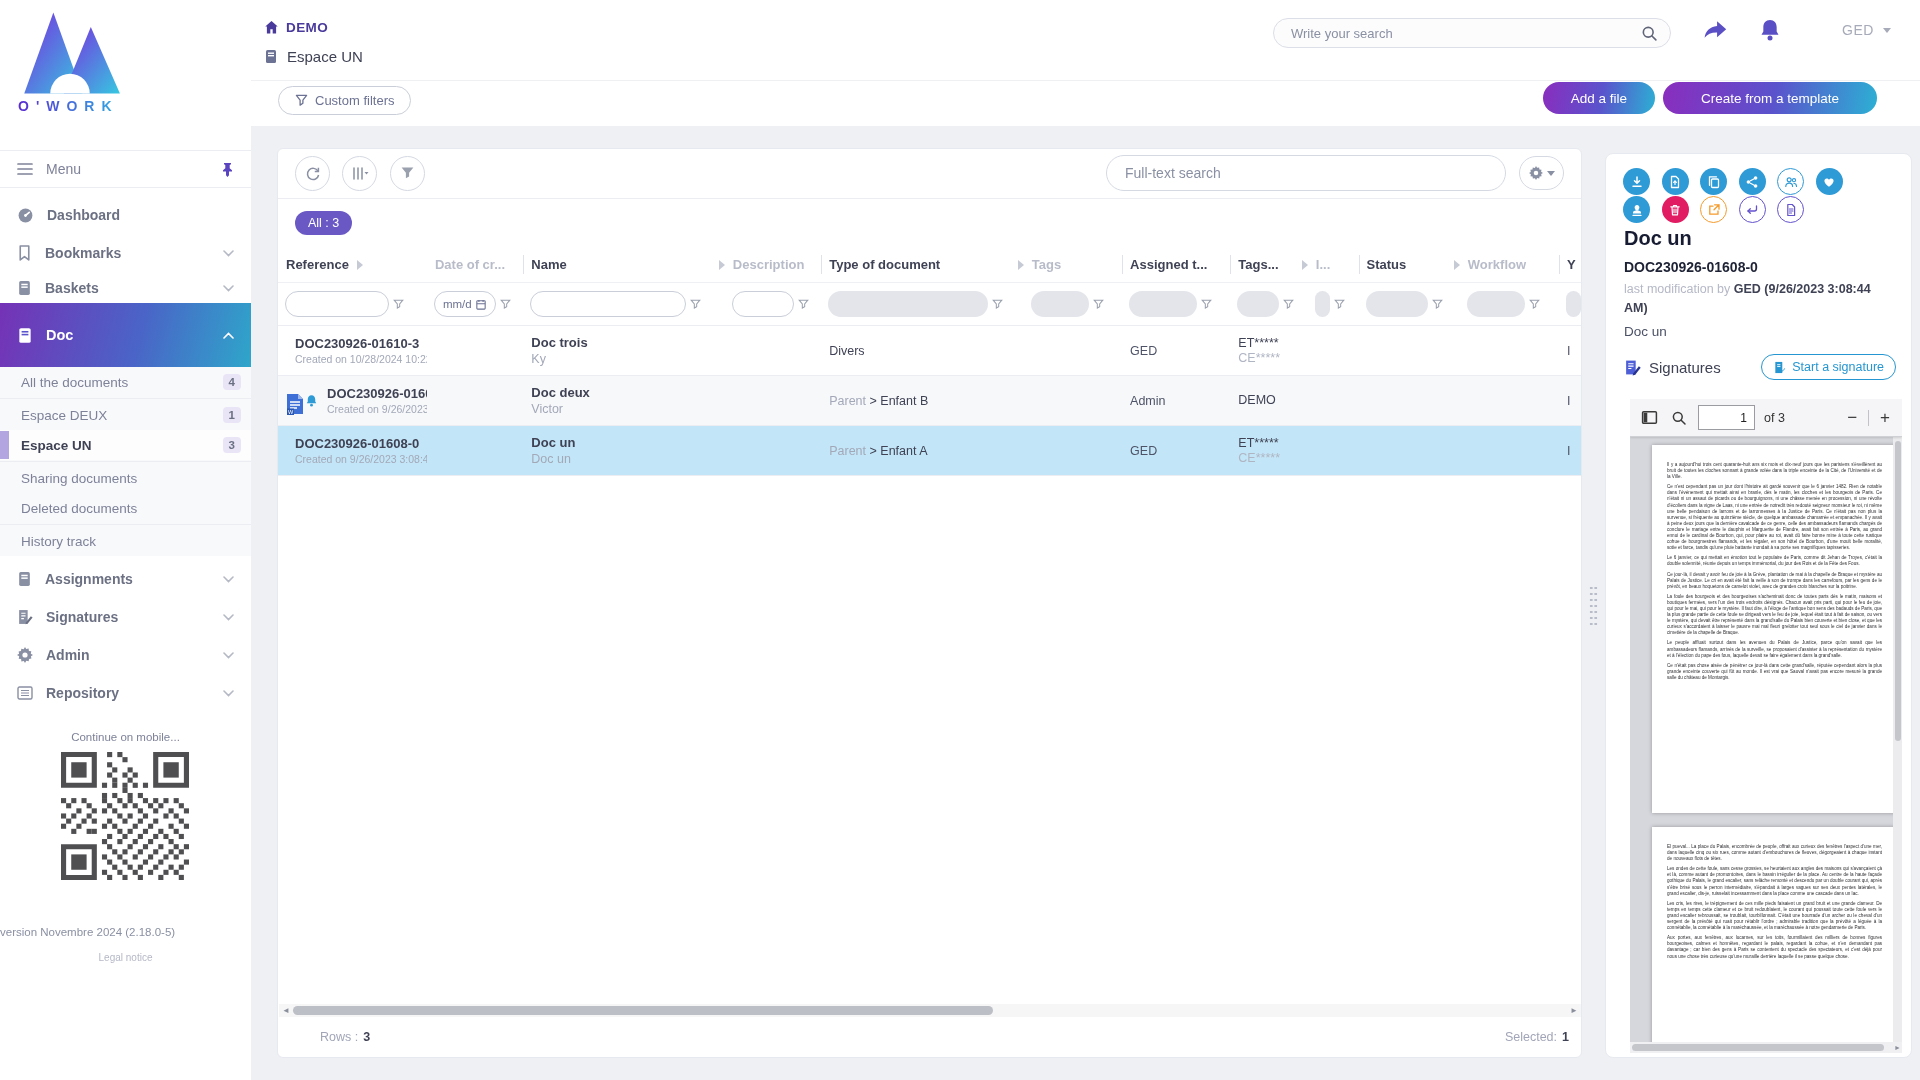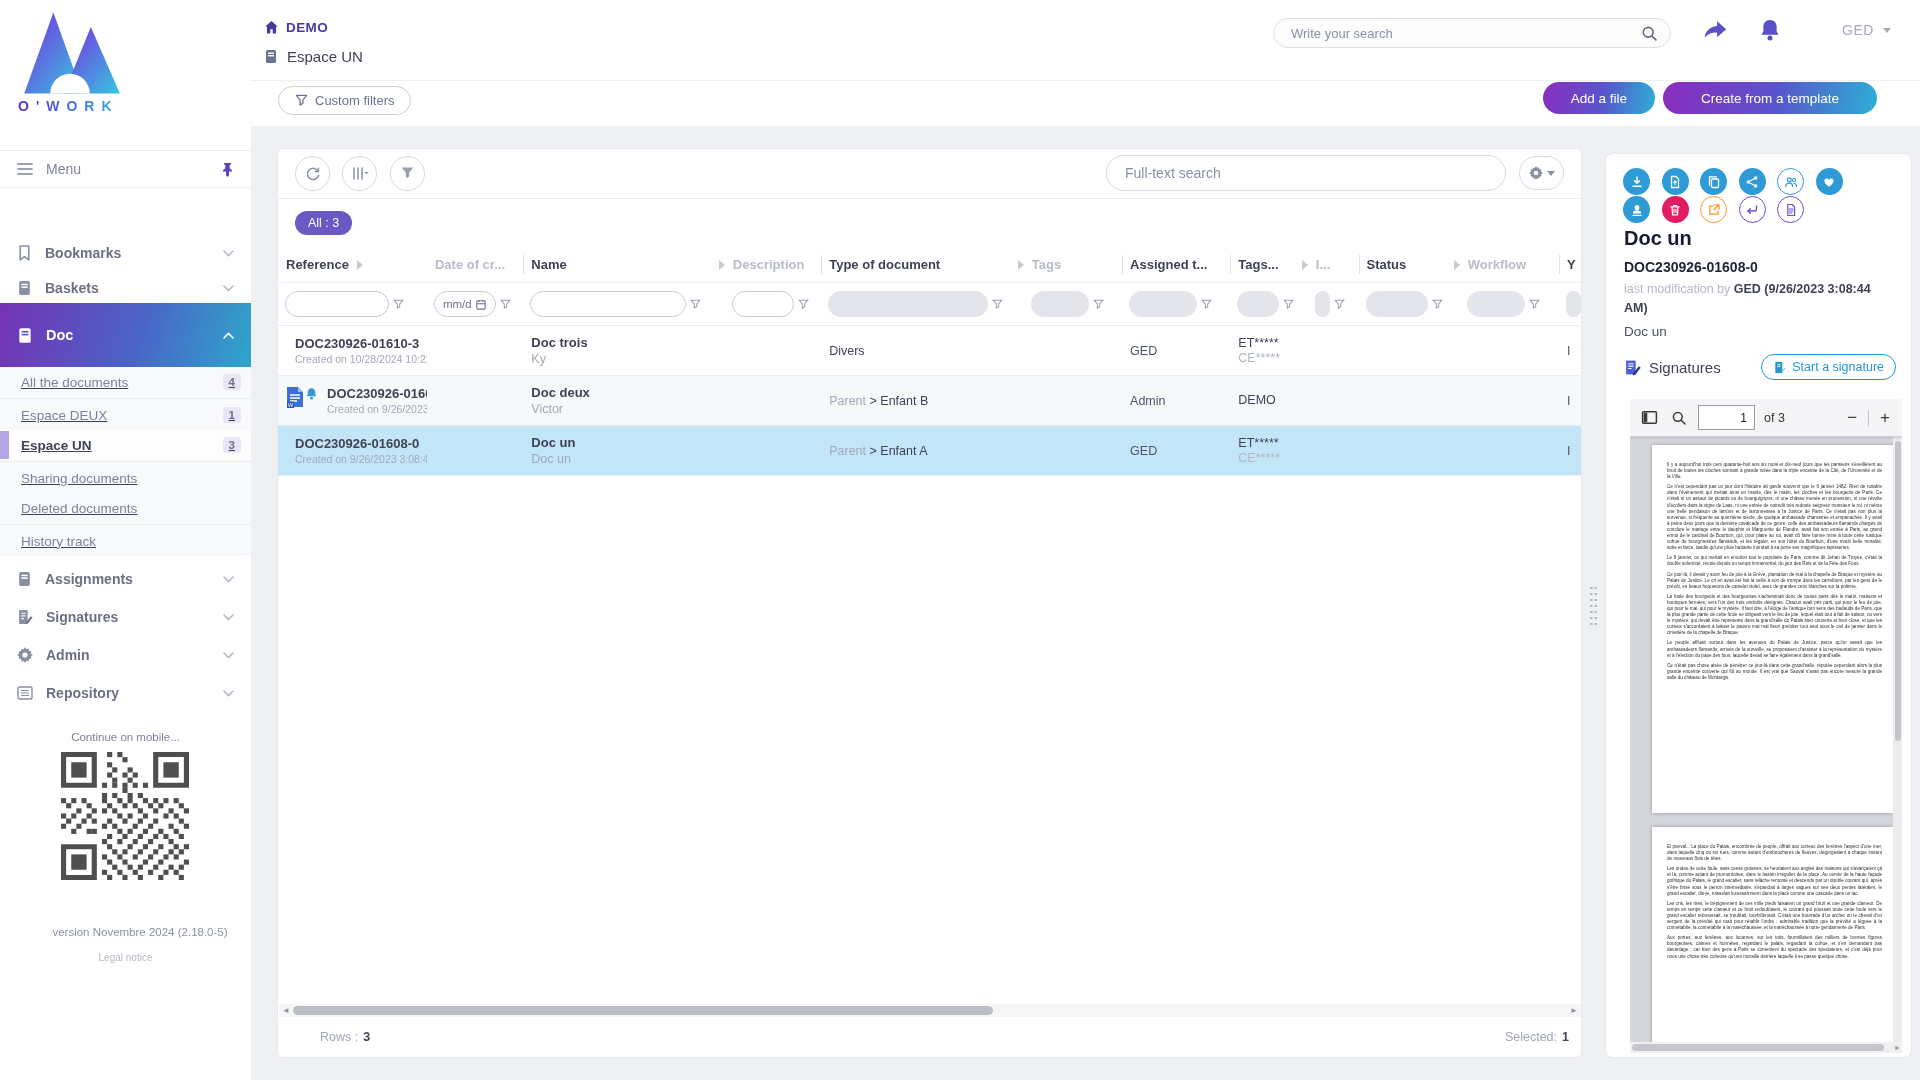--- a/index.html
+++ b/index.html
@@ -26,29 +26,29 @@
 
 .sidebar { position:absolute; left:0; top:0; width:251px; height:1080px; background:#fff; z-index:3; }
 .logo-wrap { position:absolute; left:18px; top:12px; width:110px; }
 .wordmark { margin-top:2px; font-size:14px; font-weight:bold; letter-spacing:7px; background:linear-gradient(90deg,#5b2bd0,#2cb6e4); -webkit-background-clip:text; background-clip:text; color:transparent; }
 .menu-row { position:absolute; left:0; top:150px; width:251px; height:38px; border-top:1px solid #ebedf3; border-bottom:1px solid #ebedf3; display:flex; align-items:center; gap:13px; padding:0 17px; color:#7e8299; font-size:14px; cursor:pointer; }
 .menu-row .pin { margin-left:auto; }
 .nav-item { position:absolute; left:0; width:251px; height:38px; display:flex; align-items:center; gap:13px; padding:0 17px; color:#6b7083; font-size:14px; font-weight:bold; cursor:pointer; }
 .nav-item .chev { margin-left:auto; }
 .doc-active { position:absolute; left:0; top:303px; width:251px; height:64px; background:linear-gradient(105deg,#7532b6 0%,#4a64c7 55%,#2ea6ca 100%); display:flex; align-items:center; gap:13px; padding:0 17px; color:#fff; font-size:14.5px; font-weight:bold; cursor:pointer; }
 .doc-active .chev { margin-left:auto; }
-.sublist { position:absolute; left:0; top:367px; width:251px; background:#f8f9fb;text-decoration:underline; }
+.sublist { position:absolute; left:0; top:367px; width:251px; background:#f8f9fb; }
 .subitem { position:relative; height:30px; display:flex; align-items:center; padding:0 10px 0 21px; font-size:13.5px; color:#7e8299; cursor:pointer; }
 .subitem.active { color:#3f4254; font-weight:bold; background:#fdfdfe; }
 .subitem.active::before { content:""; position:absolute; left:0; top:1px; bottom:1px; width:9px; background:#b3a6e0; }
 .subitem .badge { margin-left:auto; background:#e9e5f7; color:#6b7083; font-size:11.5px; font-weight:bold; border-radius:4px; padding:2px 6px; }
 .subsep { height:1px; background:#ebedf3; margin:1px 0; }
 .mobile-hint { position:absolute; left:0; top:731px; width:251px; text-align:center; font-size:11.5px; color:#7e8299; }
 .qr { position:absolute; left:61px; top:752px; width:128px; height:128px; }
-.version { position:absolute; left:0; top:926px; width:280px; text-align:center; font-size:11.5px; color:#8a90a3; }
+.version { position:absolute; left:0; top:926px; width:280px; text-align:left; font-size:11.5px; color:#8a90a3; }
 .legal { position:absolute; left:0; top:952px; width:251px; text-align:center; font-size:10px; color:#b5b8c6; cursor:pointer; }
 
 
 .card { position:absolute; left:277px; top:148px; width:1305px; height:910px; background:#fff; border:1px solid #e7e9f0; border-radius:6px; overflow:hidden; }
 .card-toolbar { position:relative; height:50px; border-bottom:1px solid #ebedf3; }
 .circ { position:absolute; top:7px; width:35px; height:35px; border-radius:50%; border:1px solid #d5d9e2; background:#fff; display:flex; align-items:center; justify-content:center; cursor:pointer; }
 .ft-search { position:absolute; left:828px; top:6px; width:400px; height:36px; border:1px solid #d5d9e2; border-radius:18px; padding:0 18px; }
 .ft-search input { width:100%; height:100%; border:none; outline:none; font-size:14px; color:#5f6477; font-family:inherit; background:transparent; }
 .ft-search input::placeholder { color:#8a90a3; }
 .gear-pill { position:absolute; left:1241px; top:7px; width:45px; height:34px; border:1px solid #d5d9e2; border-radius:17px; display:flex; align-items:center; justify-content:center; gap:4px; cursor:pointer; }
@@ -68,21 +68,21 @@
 .tr { display:flex; height:50px; align-items:center; border-bottom:1px solid #ebedf3; cursor:pointer; }
 .tr.alt { background:#f7f8fa; }
 .tr.selected { background:#c2e6f7; }
 .td { padding-left:8px; overflow:hidden; white-space:nowrap; font-size:12.5px; color:#4e5367; }
 .td .ref { font-size:13px; font-weight:bold; color:#3f4254; }
 .td .created { font-size:10.5px; color:#a3a8b8; margin-top:2px; }
 .td .nm { font-size:13px; font-weight:bold; color:#3f4254; }
 .td .sub { font-size:12.5px; color:#a3a8b8; margin-top:2px; }
 .td .mutedtx { color:#a3a8b8; }
 .td .dark { color:#3f4254; }
-.refcell { display:flex; align-items:flex-start; gap:9px; }
+.refcell { display:flex; align-items:flex-end; gap:9px; }
 .comp1 { font-size:12.5px; color:#3f4254; }
 .comp2 { font-size:12.5px; color:#b0b5c3; margin-top:1px; }
 .edge { width:7px; overflow:hidden; font-size:12.5px; color:#4e5367; }
 .hscroll { position:absolute; left:1px; bottom:40px; width:1302px; height:13px; background:#f6f6f7; display:flex; align-items:center; }
 .hthumb { position:absolute; left:14px; width:700px; height:9px; top:2px; background:#bdbfc6; border-radius:5px; cursor:pointer; }
 .sarrow { width:14px; text-align:center; font-size:8px; color:#8a8f9c; cursor:pointer; }
 .card-footer { position:absolute; left:12px; bottom:0; width:100%; height:40px; display:flex; align-items:center; padding:0 24px 0 30px; font-size:12.5px; color:#a1a5b7; }
 .card-footer b { color:#3f4254; margin-left:5px; }
 .grip { position:absolute; left:1589px; top:585px; width:9px; height:44px; background:radial-gradient(circle,#b9bdc9 1.2px,transparent 1.4px) 0 0/4.5px 6px; }
 
@@ -192,20 +192,28 @@
   <div class="menu-row">
     <svg width="16" height="12" viewBox="0 0 16 12">
         <path d="M1 1h14M1 6h14M1 11h14" stroke="#7e8299" stroke-width="1.7" stroke-linecap="round"></path>
       </svg>
     <span>Menu</span>
     <svg class="pin" width="13" height="15" viewBox="0 0 13 15">
         <path d="M3 1h7v1.3l-1.3.8v3.2l2.3 1.9v1.3H8v3.8L6.5 15 5 13.3V9.5H2V8.2l2.3-1.9V3.1L3 2.3z" fill="#5b44c0"></path>
       </svg>
   </div>
 
+  <div class="nav-item" style="top:196px;">
+    <svg width="17" height="17" viewBox="0 0 16 16">
+        <circle cx="8" cy="8" r="6.5" fill="#8a90a3"></circle>
+        <path d="M8 8L11.5 5" stroke="#fff" stroke-width="1.6" stroke-linecap="round"></path>
+        <circle cx="8" cy="8" r="1.3" fill="#fff"></circle>
+      </svg>
+    <span>Dashboard</span>
+  </div>
   <div class="nav-item" style="top:234px;">
     <svg width="15" height="16" viewBox="0 0 14 15">
         <path d="M3 1h8v13l-4-3.2L3 14z" fill="none" stroke="#8a90a3" stroke-width="1.5" stroke-linejoin="round"></path>
       </svg>
     <span>Bookmarks</span>
     <svg class="chev" width="11" height="7" viewBox="0 0 11 7">
         <path d="M1 1l4.5 4.5L10 1" fill="none" stroke="#b5b9c6" stroke-width="1.6" stroke-linecap="round"></path>
       </svg>
   </div>
   <div class="nav-item" style="top:269px;">

